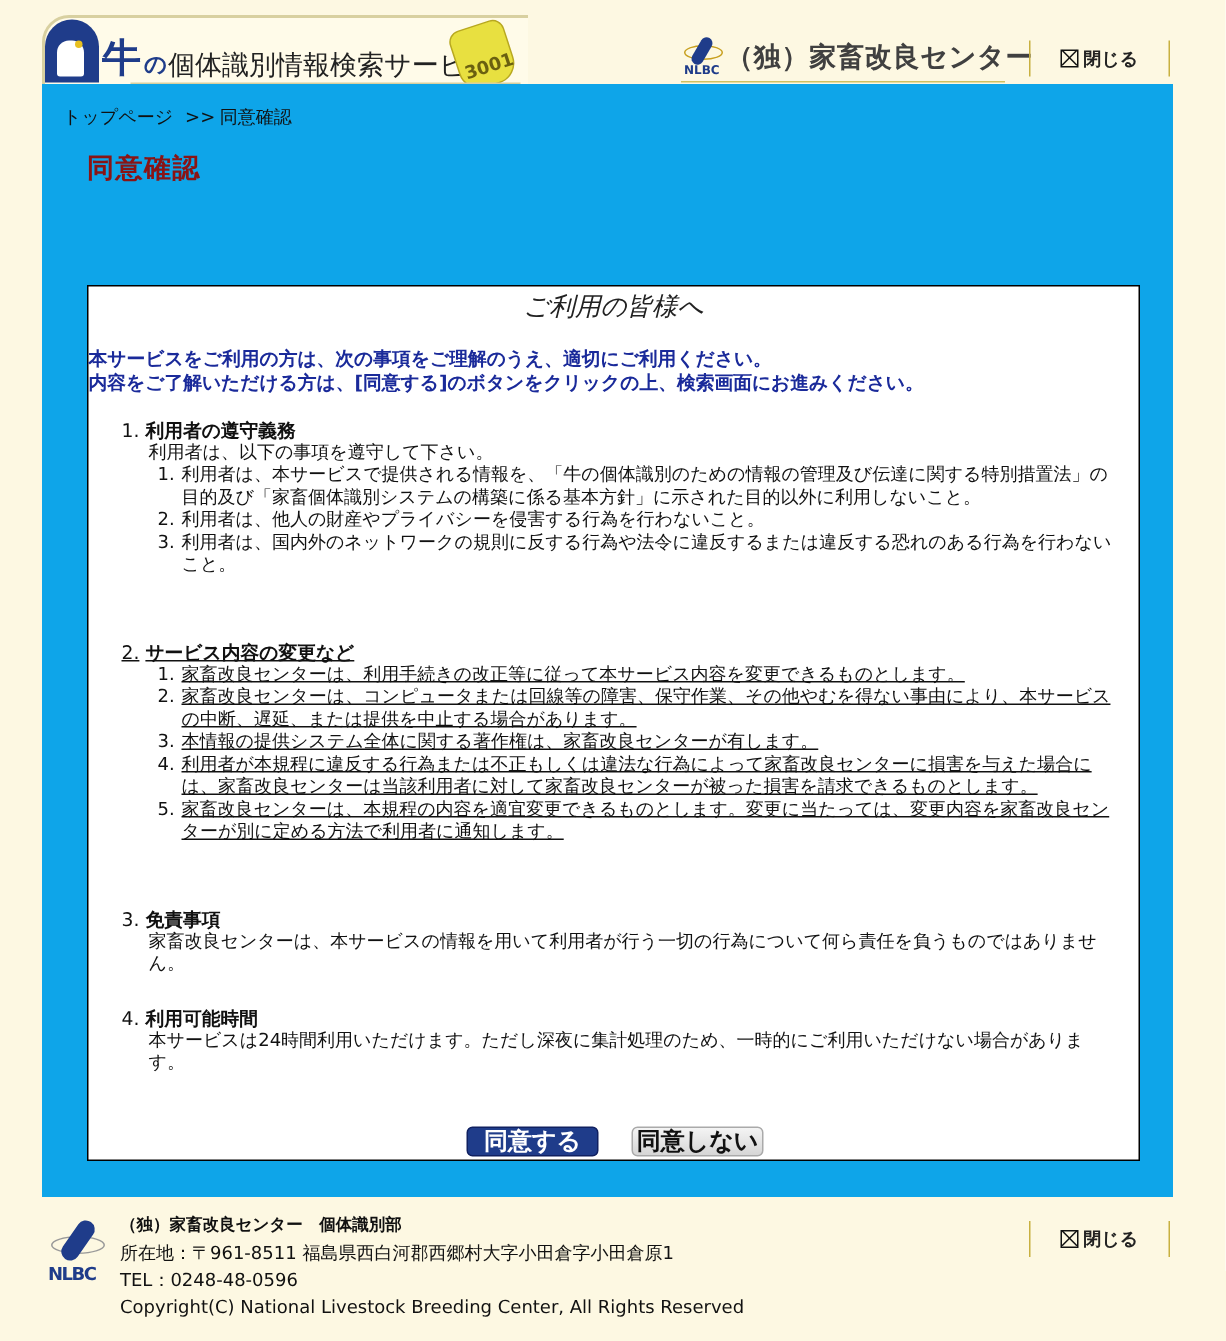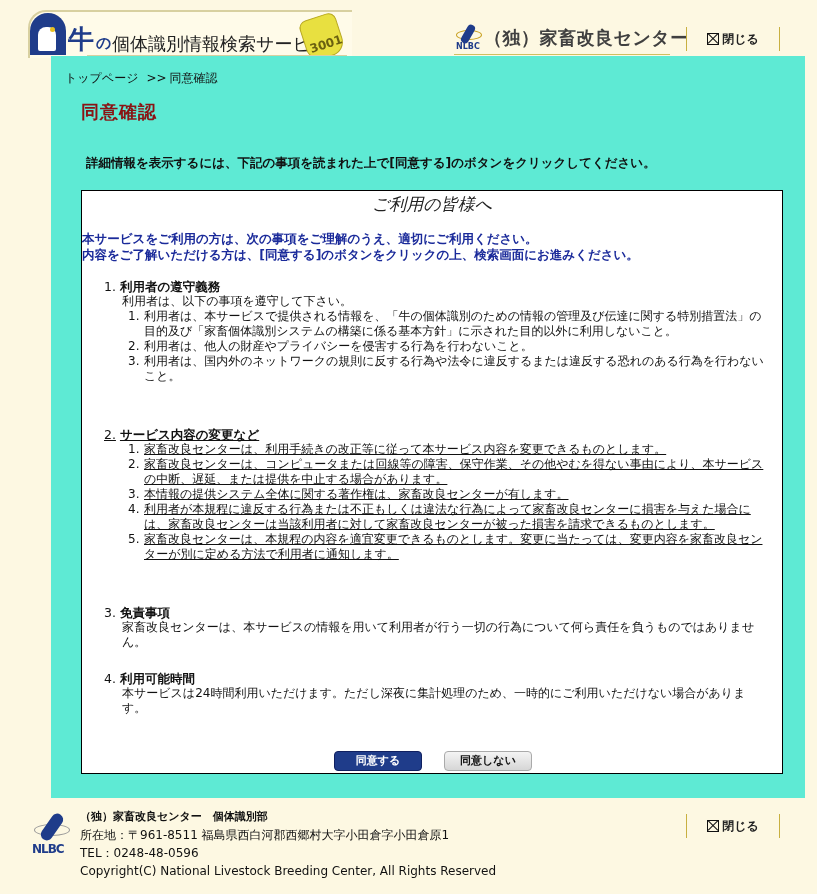--- a/index.html
+++ b/index.html
@@ -72,21 +72,21 @@
     display:inline-block; width:10px; height:10px; border:1px solid #111; position:relative;
   }
   .close-icon:before, .close-icon:after {
     content:""; position:absolute; left:-2px; top:4px; width:14px; height:1px; background:#111;
   }
   .close-icon:before { transform:rotate(45deg); }
   .close-icon:after { transform:rotate(-45deg); }
 
   
   .main {
-    position:absolute; left:28px; top:56px; width:754px; height:742px; background:#5eead4;margin-left:23px;
+    position:absolute; left:28px; top:56px; width:754px; height:742px; background:#0ea5e9;
   }
   .breadcrumb { position:absolute; left:14px; top:14px; font-size:12px; color:#111; }
   .breadcrumb a { color:#111; text-decoration:none; }
   .breadcrumb .sep { margin:0 3px 0 8px; }
   .page-title {
     position:absolute; left:30px; top:44px; font-size:18px; font-weight:bold; color:#8a1414;
     letter-spacing:1px;
   }
   .instruction {
     position:absolute; left:35px; top:99px; font-size:12.5px; font-weight:bold; color:#111;
@@ -106,21 +106,21 @@
   .section .sec-head { font-weight:bold; font-size:12.5px; }
   .section .sec-head .num { font-weight:normal; margin-right:4px; }
   .section .sec-body { margin-left:18px; }
   .section ol { margin:0; padding:0; list-style:none; }
   .section li { position:relative; padding-left:40px; width:620px; }
   .section li .n { position:absolute; left:24px; top:0; }
   .buttons {
     position:absolute; left:0; top:558px; width:100%; height:22px;
   }
   .btn {
-    position:absolute; top:2px; height:18px; border-radius:4px; font-size:11px; font-weight:bold;
+    position:absolute; top:2px; height:18px; border-radius:4px; font-size:16px; font-weight:bold;
     text-align:center; line-height:18px; cursor:pointer;
   }
   .btn-agree {
     left:252px; width:86px; background:#1f3c8a; color:#fff; border:1px solid #102060;
   }
   .btn-disagree {
     left:362px; width:86px; background:linear-gradient(#f4f4f4,#d6d6d6); color:#111; border:1px solid #aaa;
   }
 
   
@@ -169,21 +169,20 @@
     <span class="close-icon"></span>
     <span>閉じる</span>
   </div>
 </div>
 
 <div class="main">
   <div class="breadcrumb">
     <a href="#">トップページ</a><span class="sep">&gt;&gt;</span><span>同意確認</span>
   </div>
   <div class="page-title">同意確認</div>
-  <div class="instruction">詳細情報を表示するには、下記の事項を読まれた上で[同意する]のボタンをクリックしてください。</div>
 
   <div class="terms-box">
     <div class="terms-title">ご利用の皆様へ</div>
     <div class="terms-intro">
       <div>本サービスをご利用の方は、次の事項をご理解のうえ、適切にご利用ください。</div>
       <div>内容をご了解いただける方は、[同意する]のボタンをクリックの上、検索画面にお進みください。</div>
     </div>
 
     <div class="section" style="top:88px;">
       <div class="sec-head"><span class="num">1.</span><span>利用者の遵守義務</span></div>

